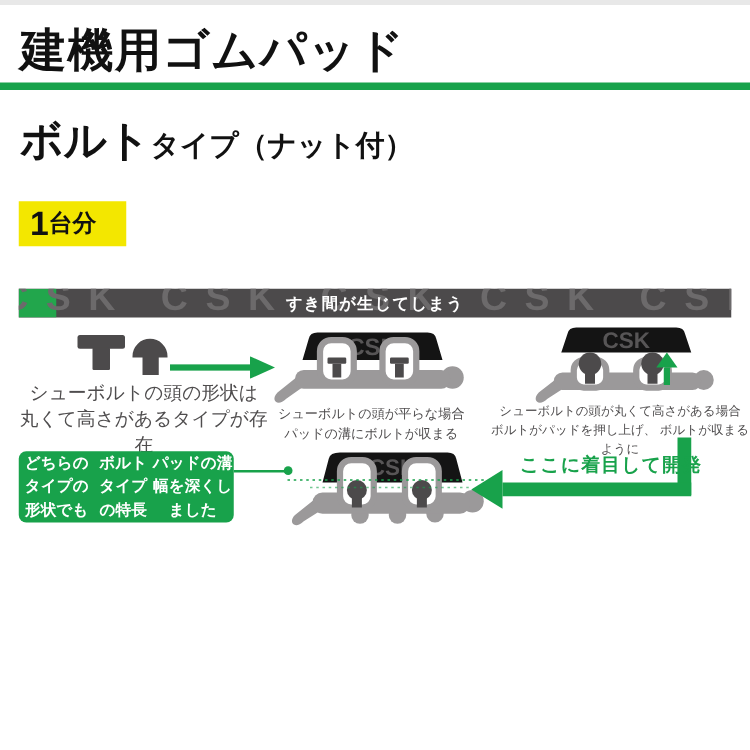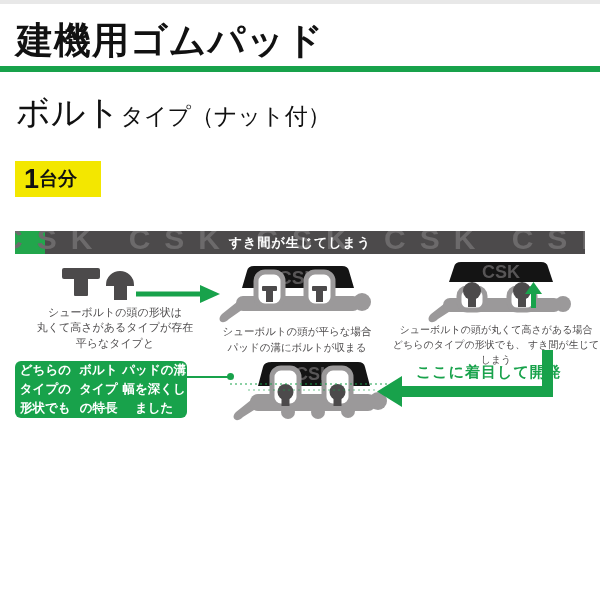--- a/index.html
+++ b/index.html
@@ -15,35 +15,35 @@
   }
   html,body{margin:0;padding:0;background:#e8e8e8;}
   .stage{
     position:relative;width:600px;height:600px;background:#ffffff;
     overflow:hidden;margin:4px auto;
     font-family:"Liberation Sans","DejaVu Sans",sans-serif;
   }
   .abs{position:absolute;}
   .page-title{left:16px;top:12px;font-size:37px;font-weight:900;color:var(--ink);letter-spacing:1px;white-space:nowrap;}
   .rule{left:0;top:62px;width:600px;height:6px;background:var(--green);}
-  .subtitle{left:16px;top:86px;white-space:nowrap;color:var(--ink);font-weight:400;}
+  .subtitle{left:16px;top:86px;white-space:nowrap;color:var(--ink);font-weight:700;}
   .subtitle .big{font-size:34px;}
   .subtitle .small{font-size:23px;}
   .badge{left:15px;top:157px;width:86px;height:36px;background:var(--yellow);
     display:flex;align-items:center;padding-left:9px;box-sizing:border-box;color:var(--ink);font-weight:900;}
   .badge .num{font-size:27px;}
   .badge .unit{font-size:19px;}
   .banner{left:15px;top:227px;width:570px;height:23px;background:var(--banner);overflow:hidden;}
   .banner-accent{position:absolute;left:0;top:0;width:30px;height:23px;background:#22a64c;}
   .banner-wm{position:absolute;left:-14px;top:-9px;font-size:30px;font-weight:bold;color:var(--wm);
     letter-spacing:14px;white-space:nowrap;}
   .banner-title{position:absolute;left:0;top:0;width:100%;height:100%;display:flex;align-items:center;
     justify-content:center;color:#ffffff;font-size:13px;font-weight:bold;letter-spacing:1px;}
   .caption{color:var(--caption);text-align:center;line-height:1.5;}
-  .cap1{left:15px;top:301px;width:200px;font-size:11px;line-height:1.4;font-family:Liberation Serif, serif;}
+  .cap1{left:15px;top:301px;width:200px;font-size:15px;line-height:1.4;font-family:Liberation Serif, serif;}
   .cap2{left:212px;top:320px;width:170px;font-size:10.5px;}
   .cap3{left:392px;top:318px;width:208px;font-size:10px;}
   .solution{left:15px;top:357px;width:172px;height:57px;background:var(--green);border-radius:6px;
     display:flex;flex-direction:row;align-items:center;justify-content:center;
     color:#ffffff;font-weight:bold;font-size:12.5px;line-height:1.5;text-align:center;}
   .connector{left:187px;top:372px;width:42px;height:2px;background:var(--green);}
   .connector-dot{left:227px;top:369px;width:7px;height:7px;border-radius:50%;background:var(--green);}
   .develop-label{left:416px;top:359px;font-size:15px;font-weight:bold;color:var(--green);letter-spacing:1px;white-space:nowrap;}
   .footer-note{left:12px;top:572px;font-size:12px;color:#262626;white-space:nowrap;}
   
@@ -131,21 +131,21 @@
     <div>シューボルトの頭の形状は</div>
     <div>丸くて高さがあるタイプが存在</div>
     <div>平らなタイプと</div>
   </div>
   <div class="abs caption cap2">
     <div>シューボルトの頭が平らな場合</div>
     <div>パッドの溝にボルトが収まる</div>
   </div>
   <div class="abs caption cap3">
     <div>シューボルトの頭が丸くて高さがある場合</div>
-    <div>どちらのタイプの形状でも、 すき間が生じてしまう</div>
+    <div>ボルトがパッドを押し上げ、 ボルトが収まるように</div>
   </div>
 
   <div class="abs solution">
     <div>どちらのタイプの形状でも</div>
     <div>ボルトタイプの特長</div>
     <div>パッドの溝幅を深くしました</div>
   </div>
   <div class="abs connector"></div>
   <div class="abs connector-dot"></div>
 

